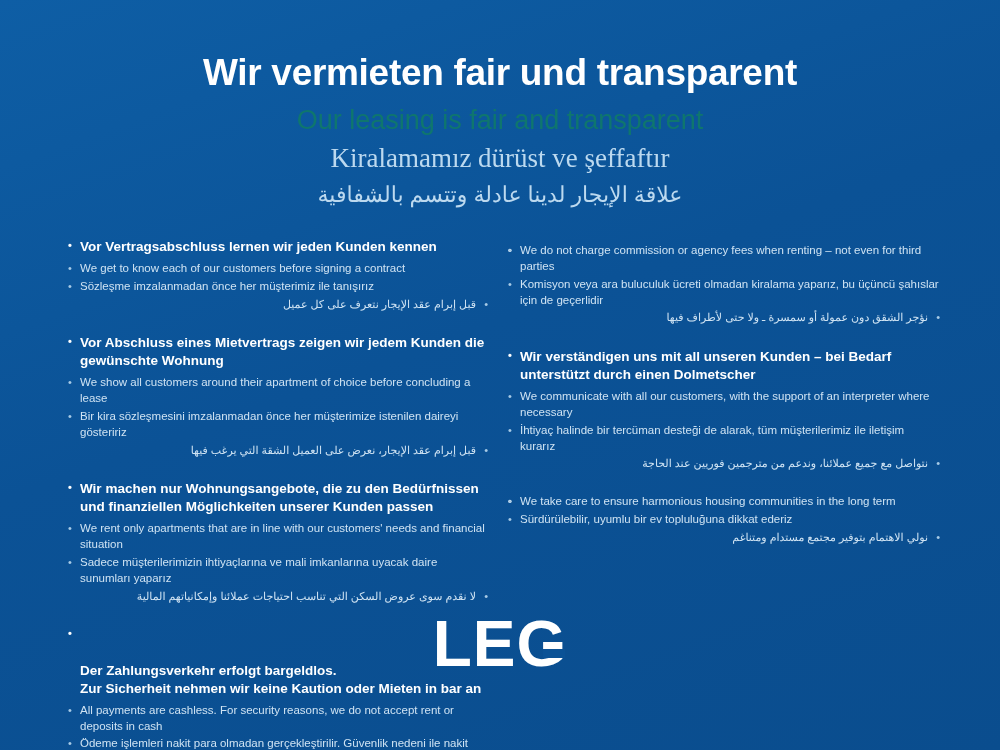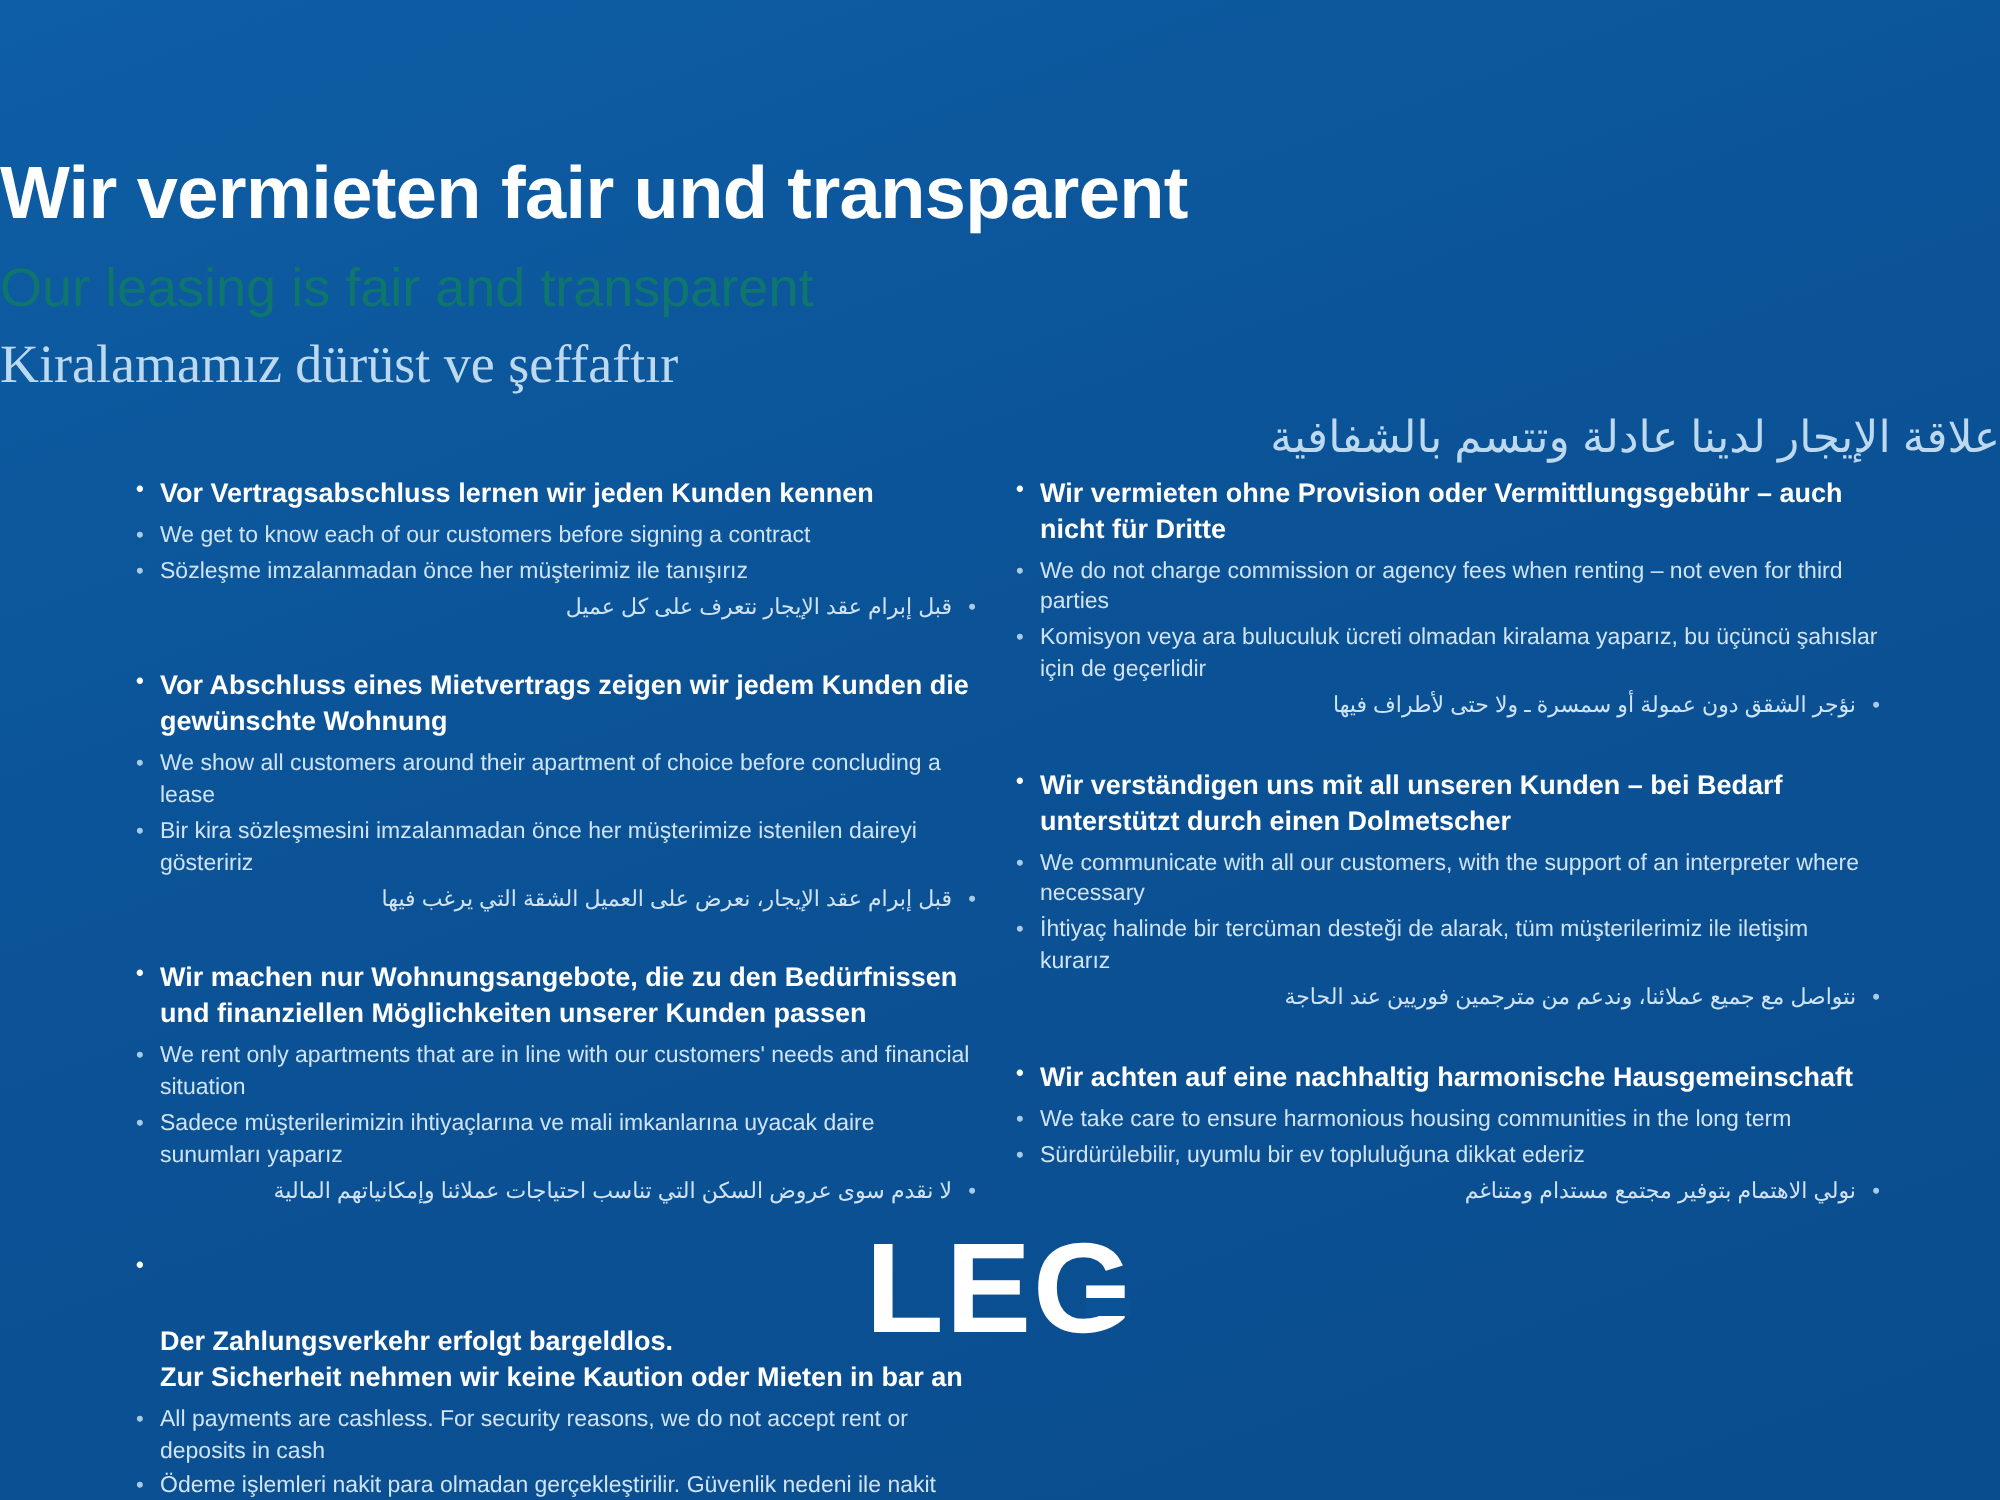--- a/index.html
+++ b/index.html
@@ -18,21 +18,22 @@
 
   .page {
     position: relative;
     width: 1000px;
     height: 750px;
     box-sizing: border-box;
   }
 
   
   .headings {
-    padding-top: 76px;
+    text-align: center;
+    padding-top: 52px;
   }
   .h-de {
     font-size: 37px;
     font-weight: bold;
     letter-spacing: -0.3px;
     color: #ffffff;
     line-height: 1.15;
   }
   .h-en {
     font-size: 27px;
@@ -257,21 +258,20 @@
 
       </div>
 
     </div>
 
     <div class="col col-right">
 
       <div class="item">
         <div class="line l-de">
           <span class="bullet">•</span>
-          <span>Wir vermieten ohne Provision oder Vermittlungsgebühr – auch nicht für Dritte</span>
         </div>
         <div class="line l-en">
           <span class="bullet dim">•</span>
           <span>We do not charge commission or agency fees when renting – not even for third parties</span>
         </div>
         <div class="line l-tr">
           <span class="bullet dim">•</span>
           <span>Komisyon veya ara buluculuk ücreti olmadan kiralama yaparız, bu üçüncü şahıslar için de geçerlidir</span>
         </div>
         <div class="line l-ar">
@@ -295,21 +295,20 @@
         </div>
         <div class="line l-ar">
           <span class="bullet dim">•</span>
           <span>نتواصل مع جميع عملائنا، وندعم من مترجمين فوريين عند الحاجة</span>
         </div>
       </div>
 
       <div class="item">
         <div class="line l-de">
           <span class="bullet">•</span>
-          <span>Wir achten auf eine nachhaltig harmonische Hausgemeinschaft</span>
         </div>
         <div class="line l-en">
           <span class="bullet dim">•</span>
           <span>We take care to ensure harmonious housing communities in the long term</span>
         </div>
         <div class="line l-tr">
           <span class="bullet dim">•</span>
           <span>Sürdürülebilir, uyumlu bir ev topluluğuna dikkat ederiz</span>
         </div>
         <div class="line l-ar">

